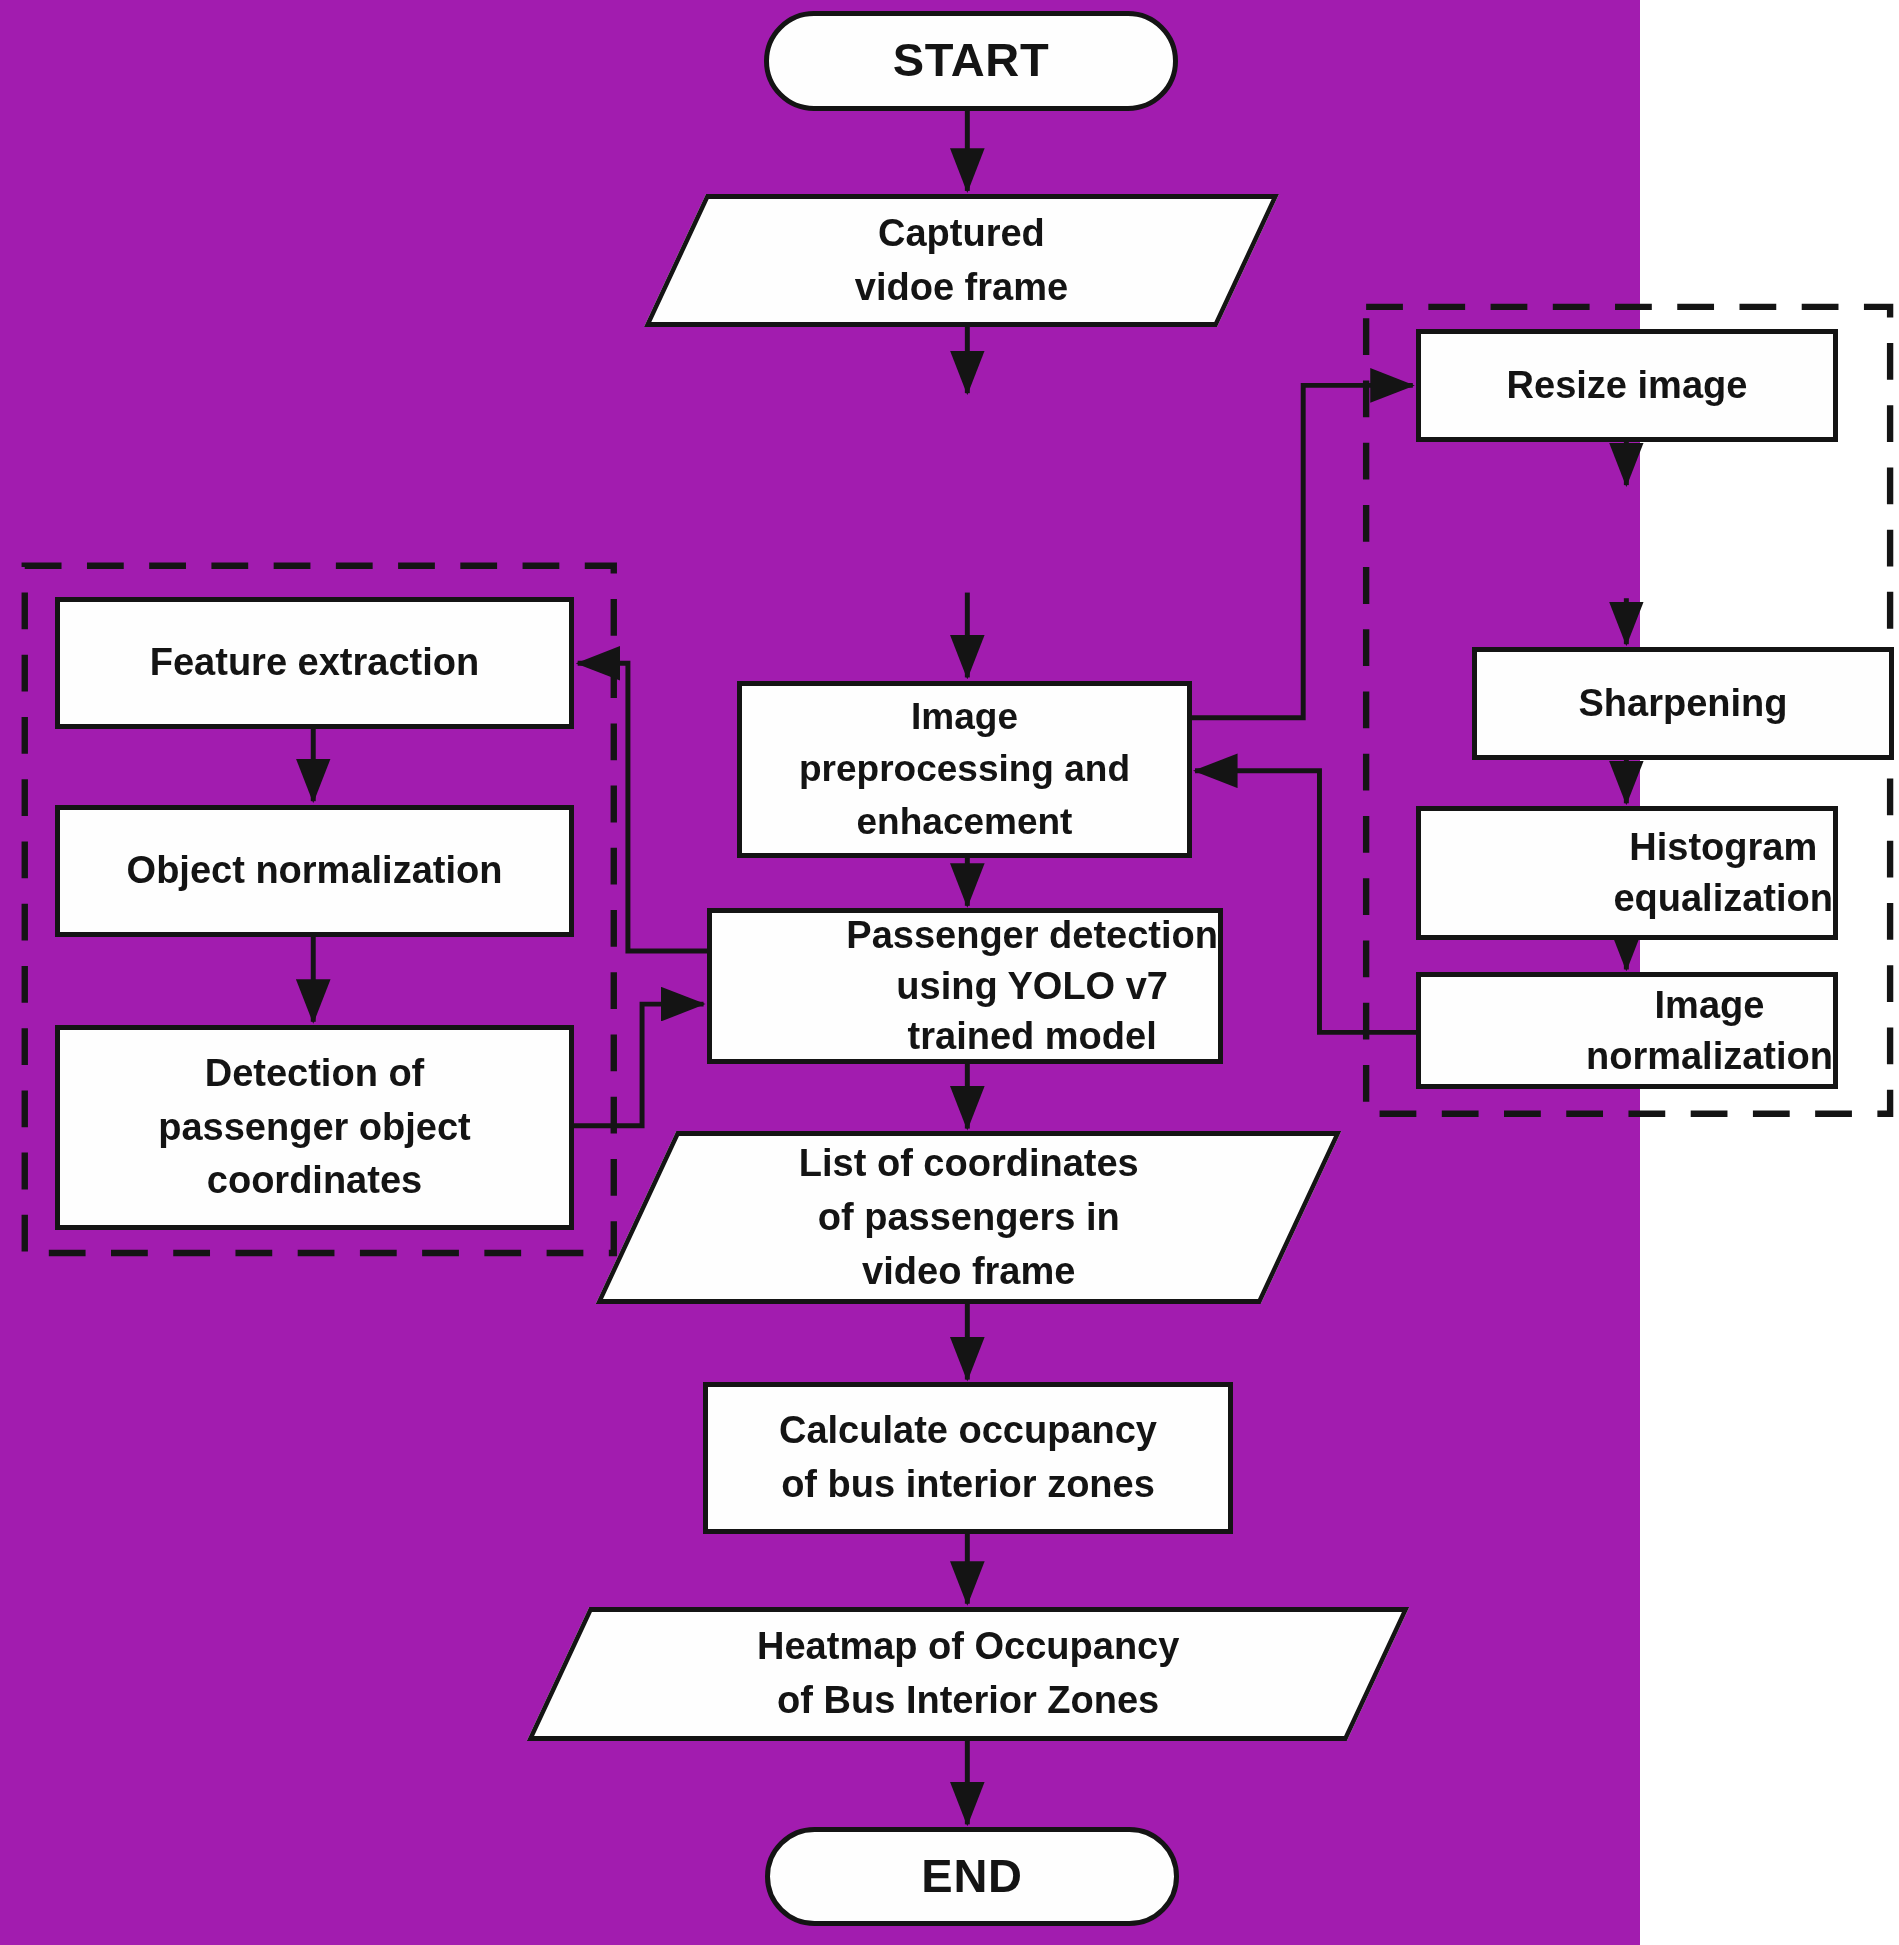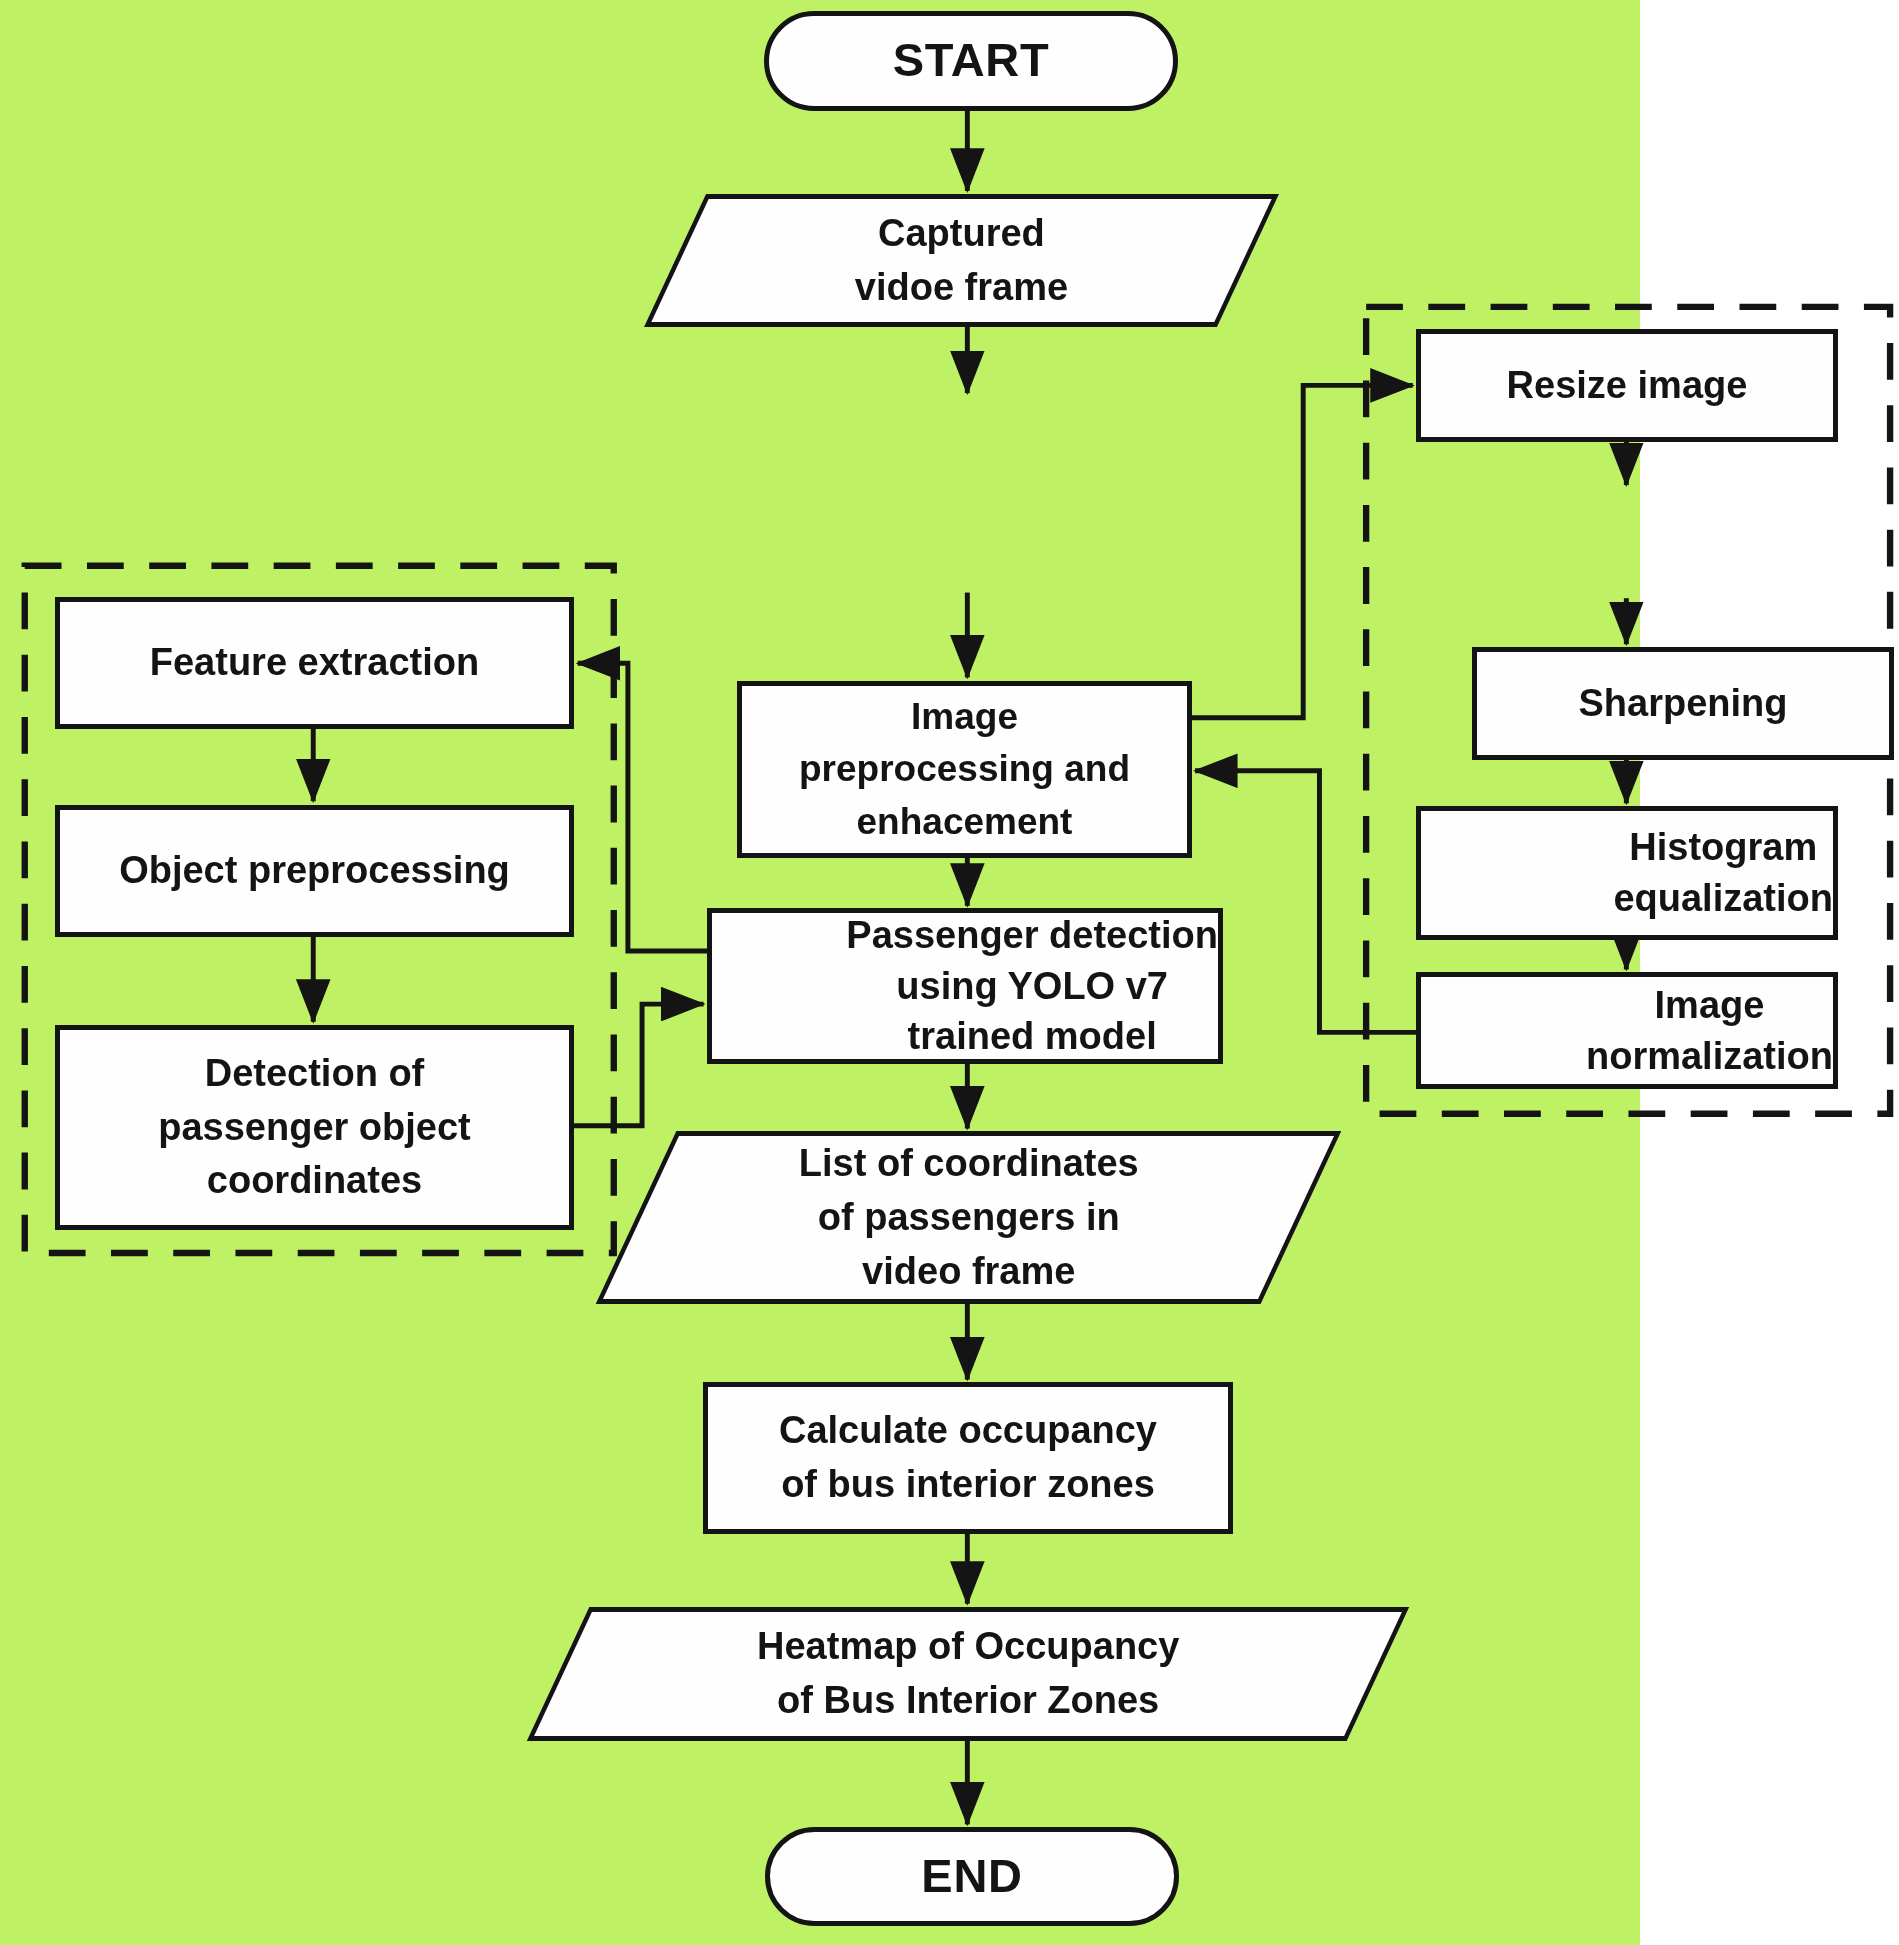--- a/index.html
+++ b/index.html
@@ -1,19 +1,19 @@
 <!DOCTYPE html>
 <html style="font-size:11.3px"><head>
 <meta charset="utf-8">
 <style>
   html,body{margin:0;padding:0;background:#ffffff;}
   #canvas{
     position:relative;
     width:1640px;height:1946px;
-    background:#bef264;
+    background:#a21caf;
     font-family:"Liberation Sans", sans-serif;
     color:#141414;
   }
   #wires{position:absolute;left:0;top:0;}
   .node{
     position:absolute;
     box-sizing:border-box;
     border:5.7px solid #141414;
     background:#fefefe;
     display:flex;
@@ -112,21 +112,21 @@
 
   <div class="node pill" style="left:765px;top:1827px;width:414px;height:99px">
     <span class="t">END</span>
   </div>
 
   <div class="node" style="left:55px;top:597px;width:519px;height:132px">
     <span class="t">Feature extraction</span>
   </div>
 
   <div class="node" style="left:55px;top:805px;width:519px;height:132px">
-    <span class="t">Object preprocessing</span>
+    <span class="t">Object normalization</span>
   </div>
 
   <div class="node" style="left:55px;top:1025px;width:519px;height:205px">
     <span class="t">Detection of
 passenger object
 coordinates</span>
   </div>
 
   <div class="node" style="left:1416px;top:329px;width:422px;height:113px">
     <span class="t">Resize image</span>

